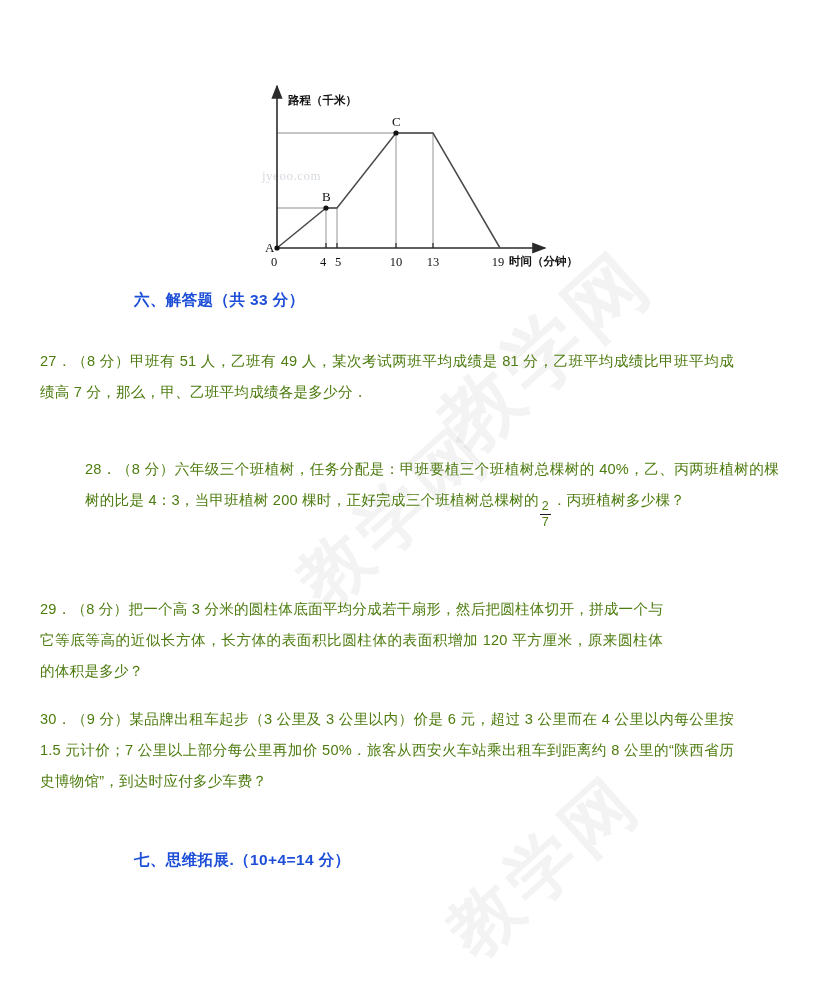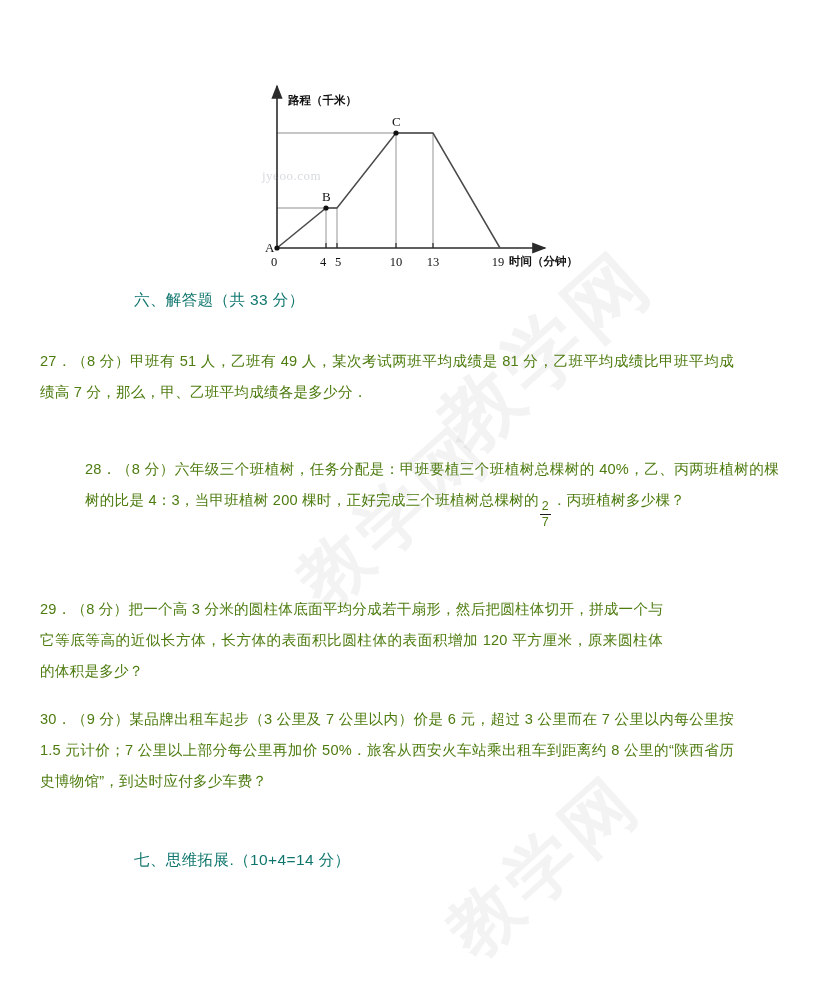--- a/index.html
+++ b/index.html
@@ -70,22 +70,22 @@
   
   .body-text {
     position: absolute;
     top: 288px;
     left: 0;
     width: 830px;
   }
 
   .section-head {
     font-size: 15.5px;
-    font-weight: 400;
-    color: #0f766e;
+    font-weight: 700;
+    color: #1d4ed8;
     letter-spacing: 0.4px;
     margin: 0 0 0 134px;
     line-height: 1.5;
   }
 
   .question {
     margin: 0 96px 0 40px;
     font-size: 14.6px;
     line-height: 31px;
     color: #4d7c0f;
@@ -196,21 +196,21 @@
             <span class="num">2</span>
             <span class="den">7</span>
           </span><span>．丙班植树多少棵？</span></p>
     </div>
 
     <div class="q29">
       <p class="question">29．（8 分）把一个高 3 分米的圆柱体底面平均分成若干扇形，然后把圆柱体切开，拼成一个与它等底等高的近似长方体，长方体的表面积比圆柱体的表面积增加 120 平方厘米，原来圆柱体的体积是多少？</p>
     </div>
 
     <div class="q30">
-      <p class="question">30．（9 分）某品牌出租车起步（3 公里及 7 公里以内）价是 6 元，超过 3 公里而在 7 公里以内每公里按 1.5 元计价；7 公里以上部分每公里再加价 50%．旅客从西安火车站乘出租车到距离约 8 公里的“陕西省历史博物馆”，到达时应付多少车费？</p>
+      <p class="question">30．（9 分）某品牌出租车起步（3 公里及 3 公里以内）价是 6 元，超过 3 公里而在 4 公里以内每公里按 1.5 元计价；7 公里以上部分每公里再加价 50%．旅客从西安火车站乘出租车到距离约 8 公里的“陕西省历史博物馆”，到达时应付多少车费？</p>
     </div>
 
     <div class="section-head-2">
       <h2 class="section-head">七、思维拓展.（10+4=14 分）</h2>
     </div>
 
   </div>
 </div>
 
 </body></html>

